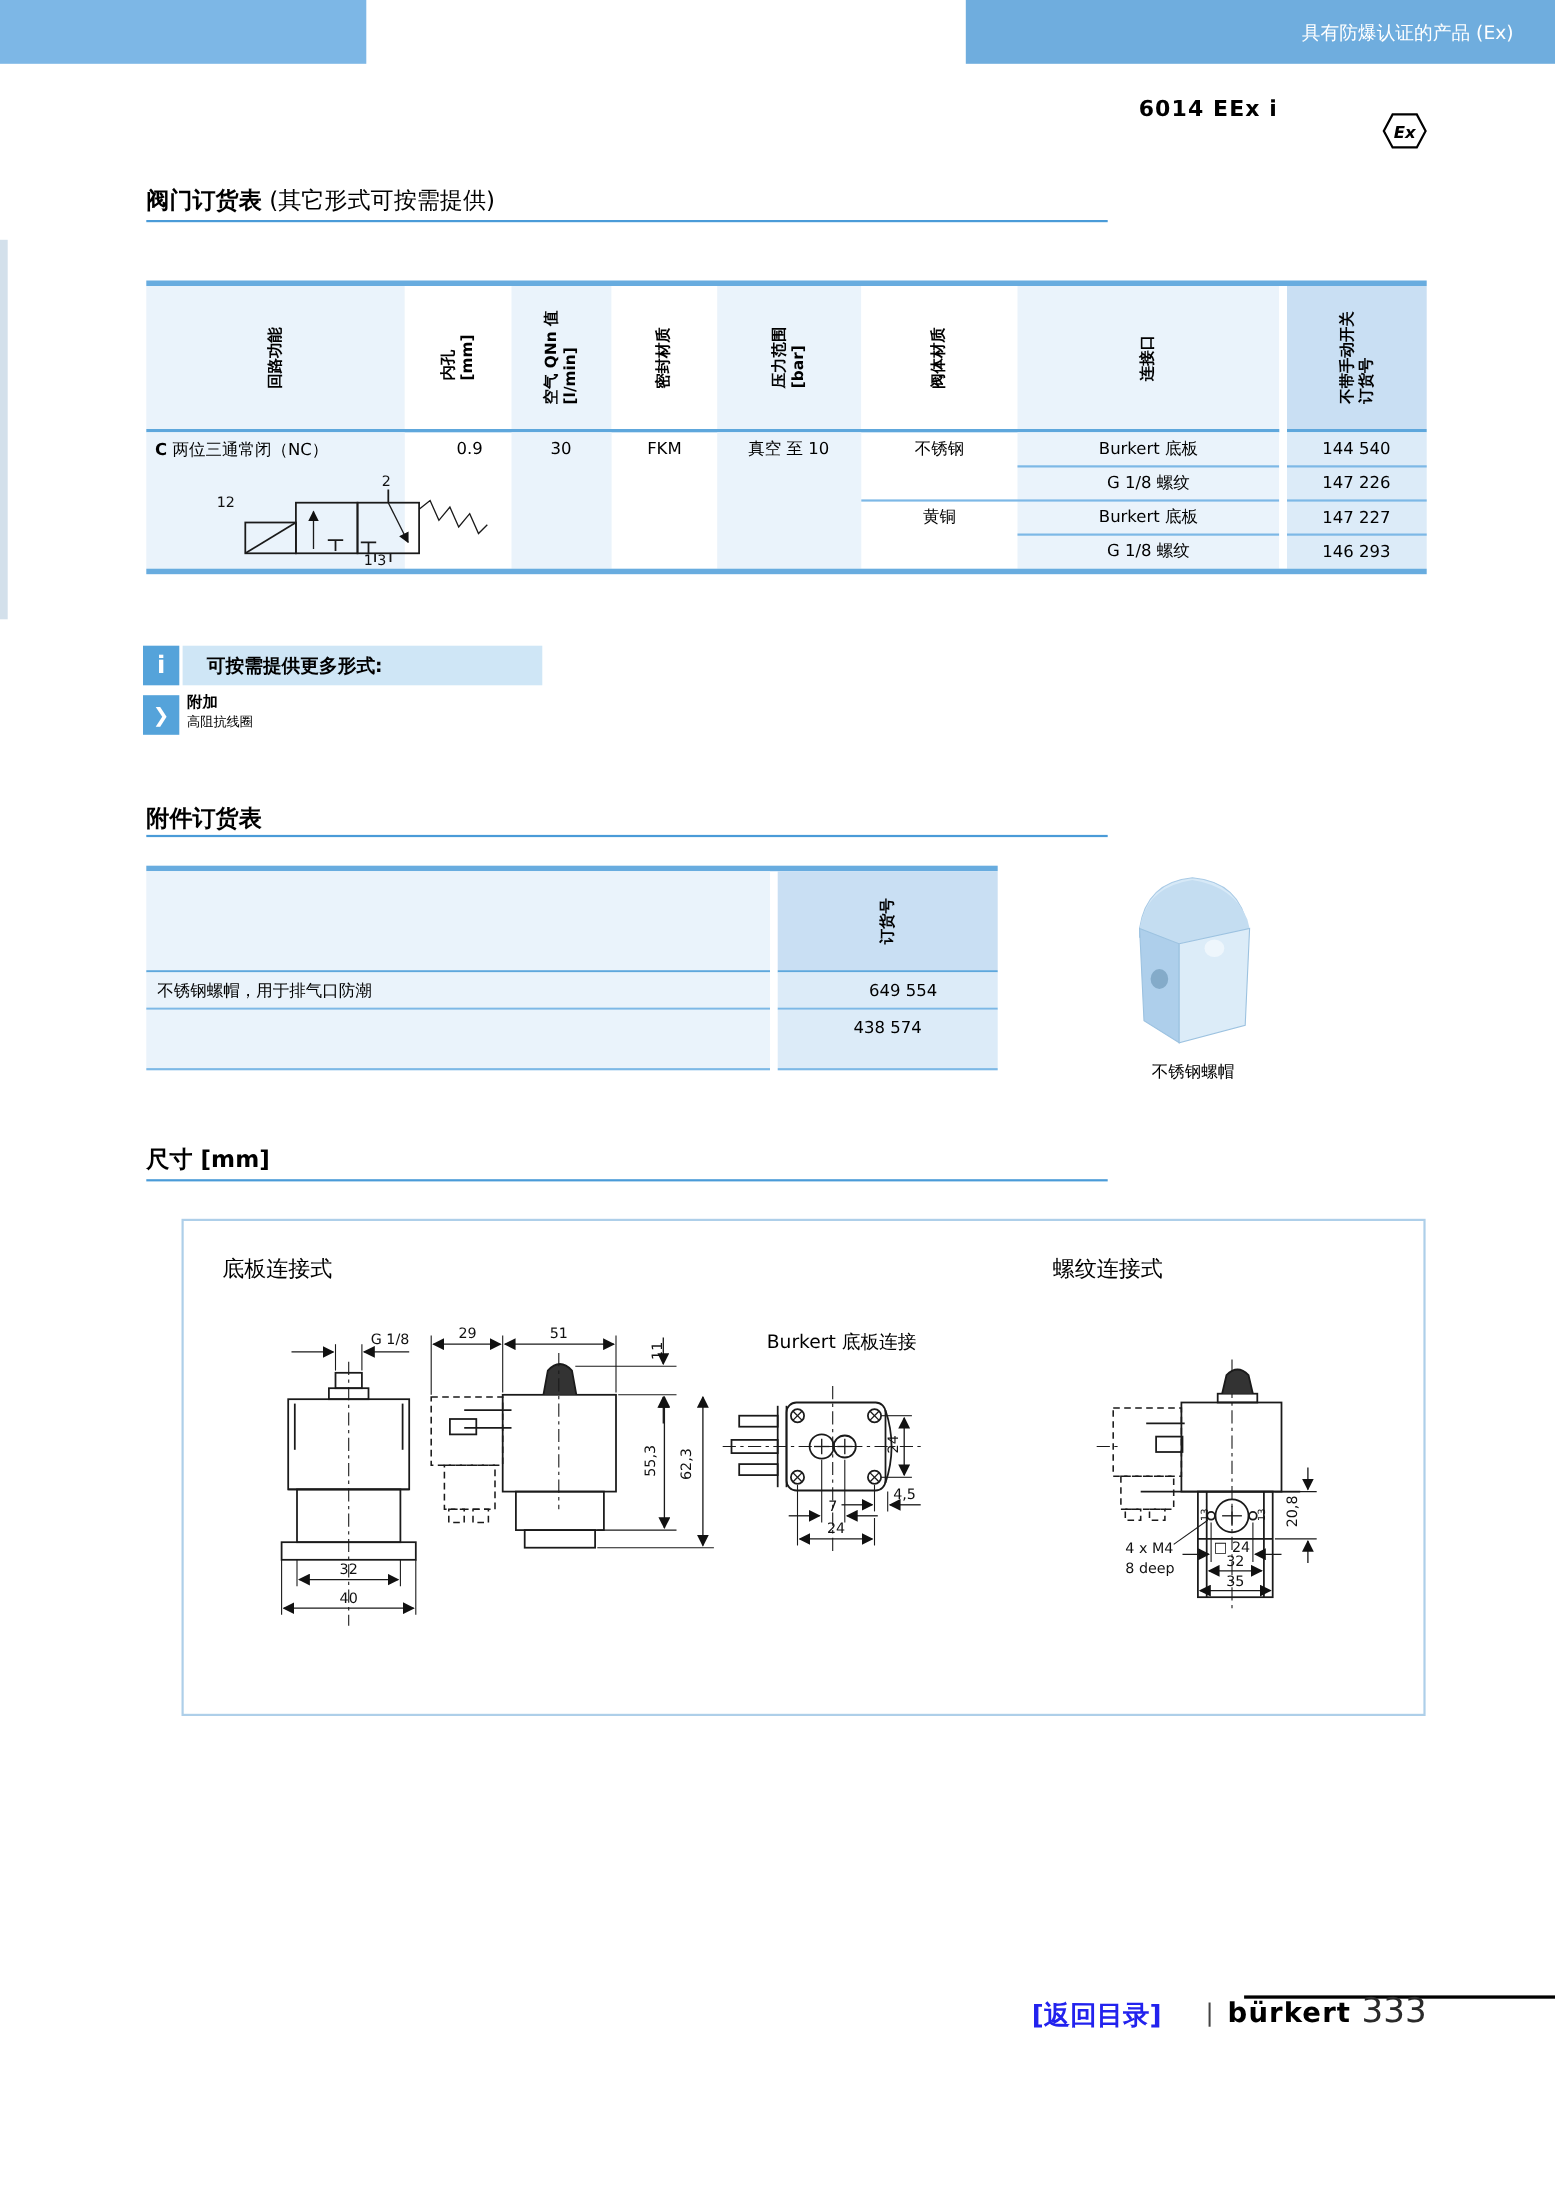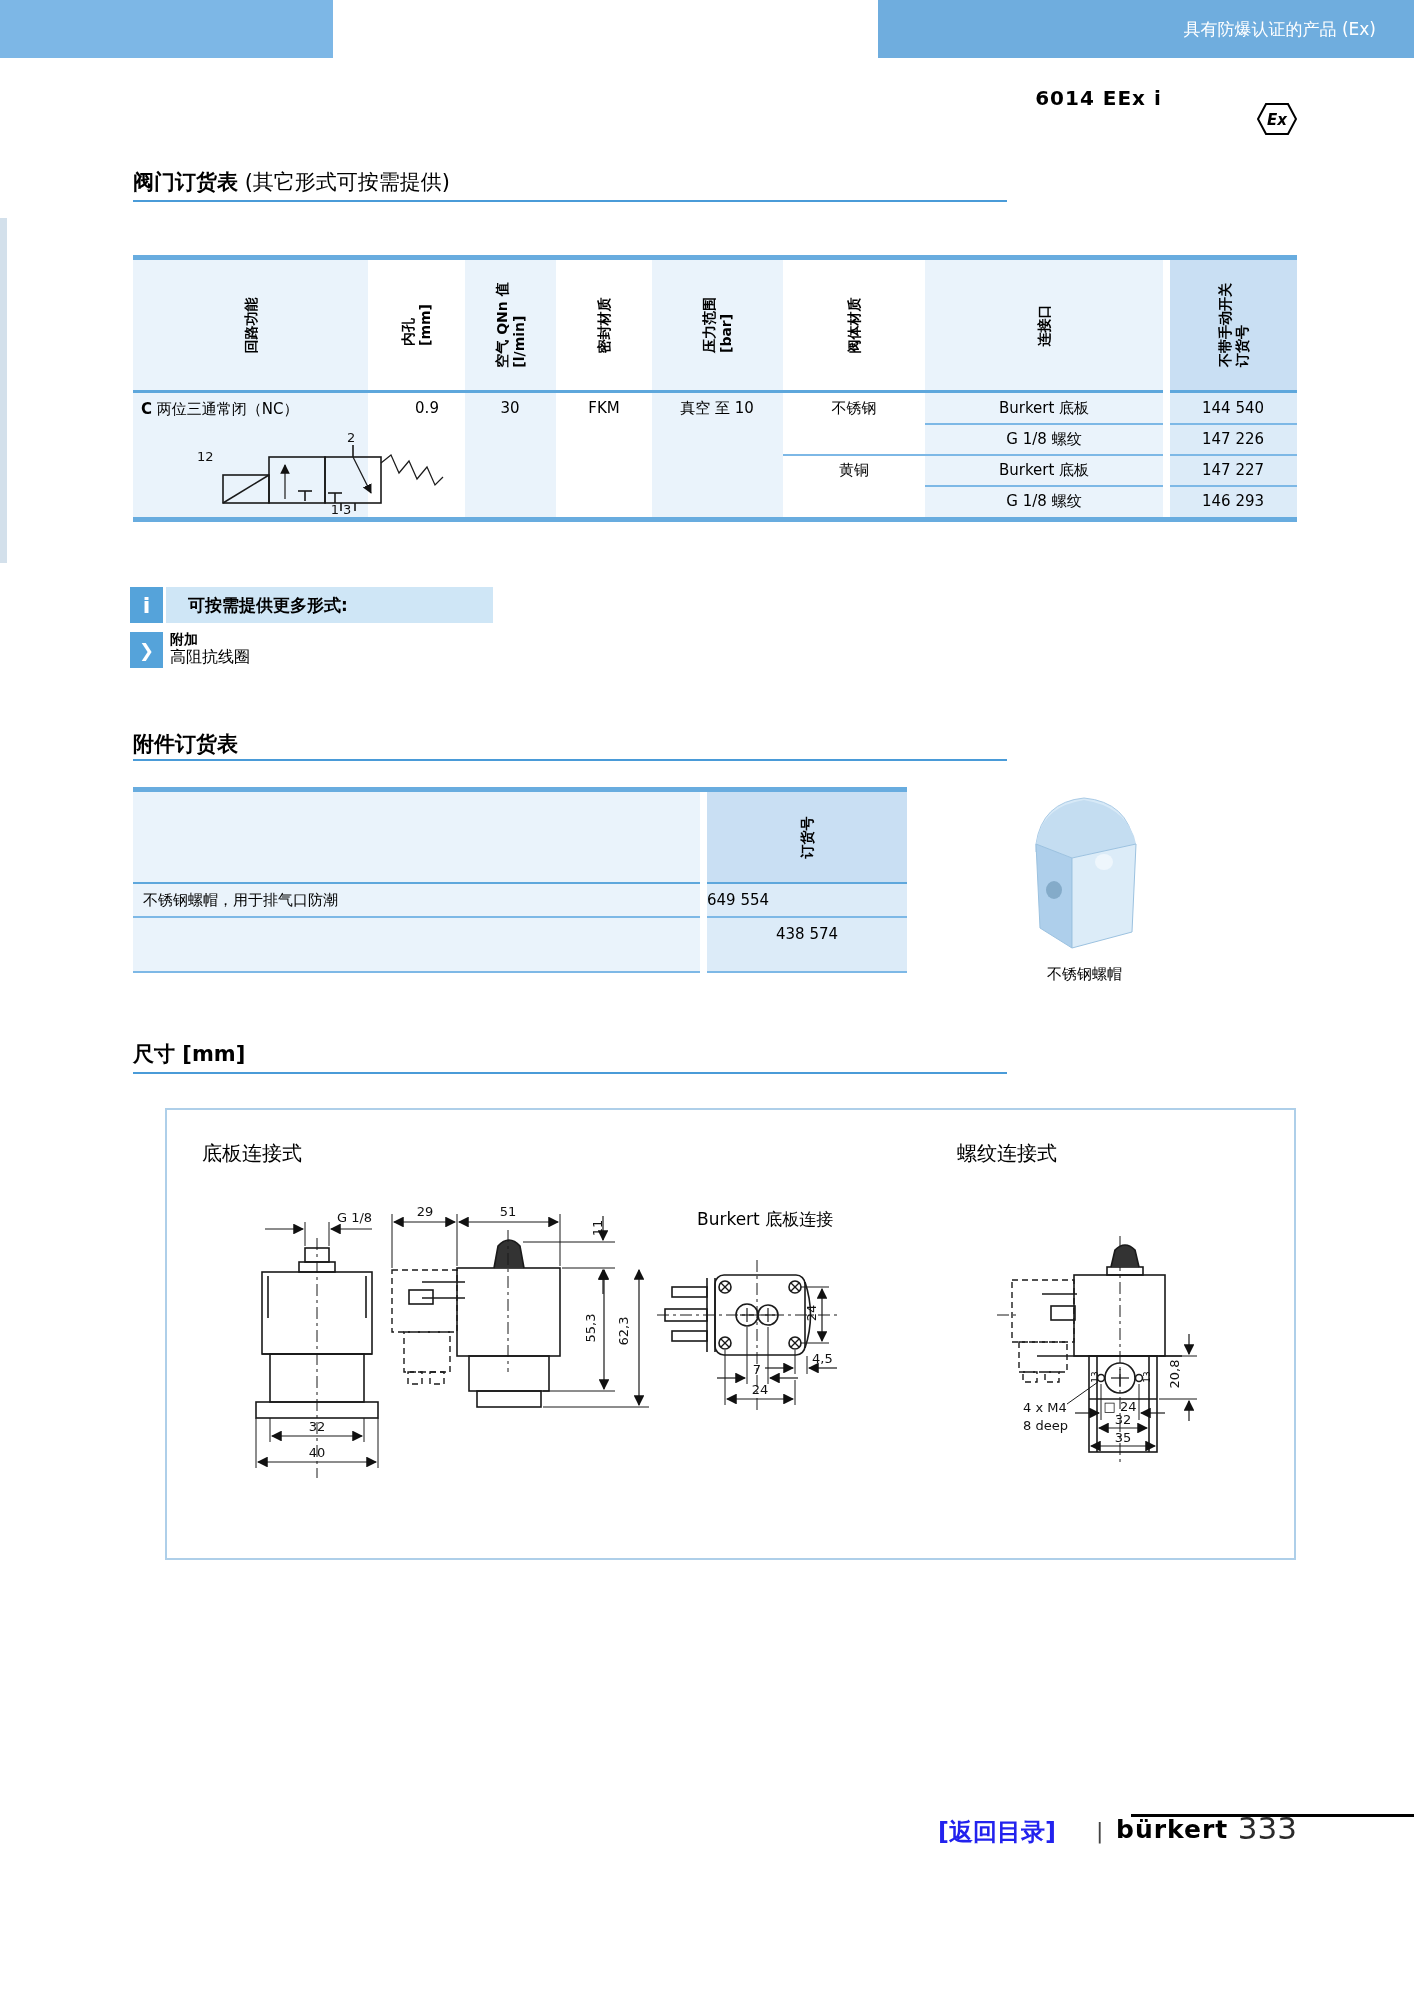--- a/index.html
+++ b/index.html
@@ -25,21 +25,21 @@
   .sep{position:absolute;height:2px;background:#7db8e6;}
   .gapcol{position:absolute;left:1030px;top:5px;width:7px;height:257px;background:#fff;}
   .vwrap{position:absolute;left:0;right:0;top:6px;bottom:6px;display:flex;align-items:center;justify-content:center;}
   .vtext{transform:rotate(-90deg);font-weight:bold;font-size:14px;line-height:17px;white-space:pre-line;text-align:left;}
   .cellv{position:absolute;font-size:15px;transform:translate(-50%,-50%);white-space:nowrap;}
   .rowtxt{position:absolute;font-size:15px;transform:translate(-50%,-50%);white-space:nowrap;}
   
   .ibox-sq{width:33px;height:36px;background:#55a3da;color:#fff;display:flex;align-items:center;justify-content:center;font-weight:bold;font-size:22px;}
   .ibox-bar{left:166px;top:587px;width:327px;height:36px;background:#cfe6f6;display:flex;align-items:center;padding-left:22px;box-sizing:border-box;font-weight:bold;font-size:17px;}
   .itm-t{font-size:14px;font-weight:bold;line-height:17px;}
-  .itm-x{font-size:16px;line-height:17px;}
+  .itm-x{font-size:12px;line-height:17px;}
   
   .at{left:133px;top:787px;width:774px;height:188px;}
   .at .thick{position:absolute;left:0;top:0;width:774px;height:5px;background:#68acdf;}
   .acell{position:absolute;font-size:15px;}
   
   .dimbox{left:165px;top:1108px;width:1131px;height:452px;border:2px solid #aecfe9;box-sizing:border-box;}
   .dtitle{position:absolute;font-size:20px;font-weight:normal;}
   .dlabel{position:absolute;font-size:17px;}
   
   .ln{stroke:#1a1a1a;stroke-width:1.6;fill:none;}
@@ -219,21 +219,21 @@
       <div class="vwrap">
           <div class="vtext">订货号</div>
         </div>
     </div>
     <div class="abs" style="left:0;top:95px;width:567px;height:2px;background:#5ea7dc;"></div>
     <div class="abs" style="left:574px;top:95px;width:200px;height:2px;background:#5ea7dc;"></div>
 
     <div class="abs" style="left:0;top:97px;width:567px;height:32px;background:#eaf3fb;"></div>
     <div class="abs" style="left:574px;top:97px;width:200px;height:32px;background:#dcebf8;"></div>
     <div class="acell" style="left:10px;top:104px;">不锈钢螺帽，用于排气口防潮</div>
-    <div class="acell" style="left:574px;top:104px;width:228px;text-align:left;">649 554</div>
+    <div class="acell" style="left:574px;top:104px;width:228px;text-align:center;">649 554</div>
 
     <div class="abs" style="left:0;top:129px;width:567px;height:2px;background:#7db8e6;"></div>
     <div class="abs" style="left:574px;top:129px;width:200px;height:2px;background:#7db8e6;"></div>
 
     <div class="abs" style="left:0;top:131px;width:567px;height:53px;background:#eaf3fb;"></div>
     <div class="abs" style="left:574px;top:131px;width:200px;height:53px;background:#dcebf8;"></div>
     <div class="acell" style="left:574px;top:138px;width:200px;text-align:center;">438 574</div>
 
     <div class="abs" style="left:0;top:184px;width:567px;height:2px;background:#7db8e6;"></div>
     <div class="abs" style="left:574px;top:184px;width:200px;height:2px;background:#7db8e6;"></div>

